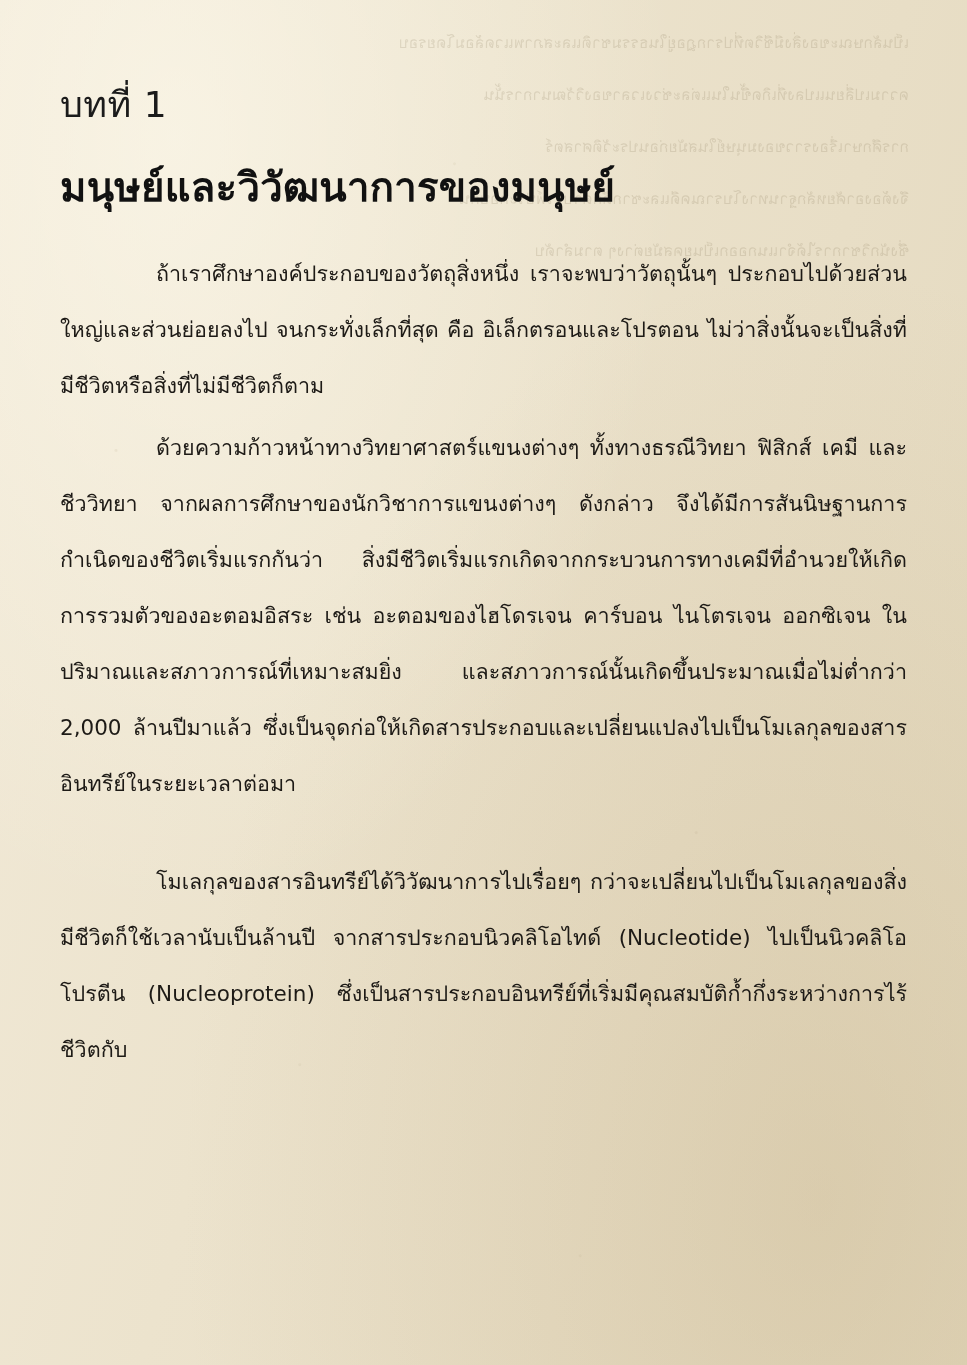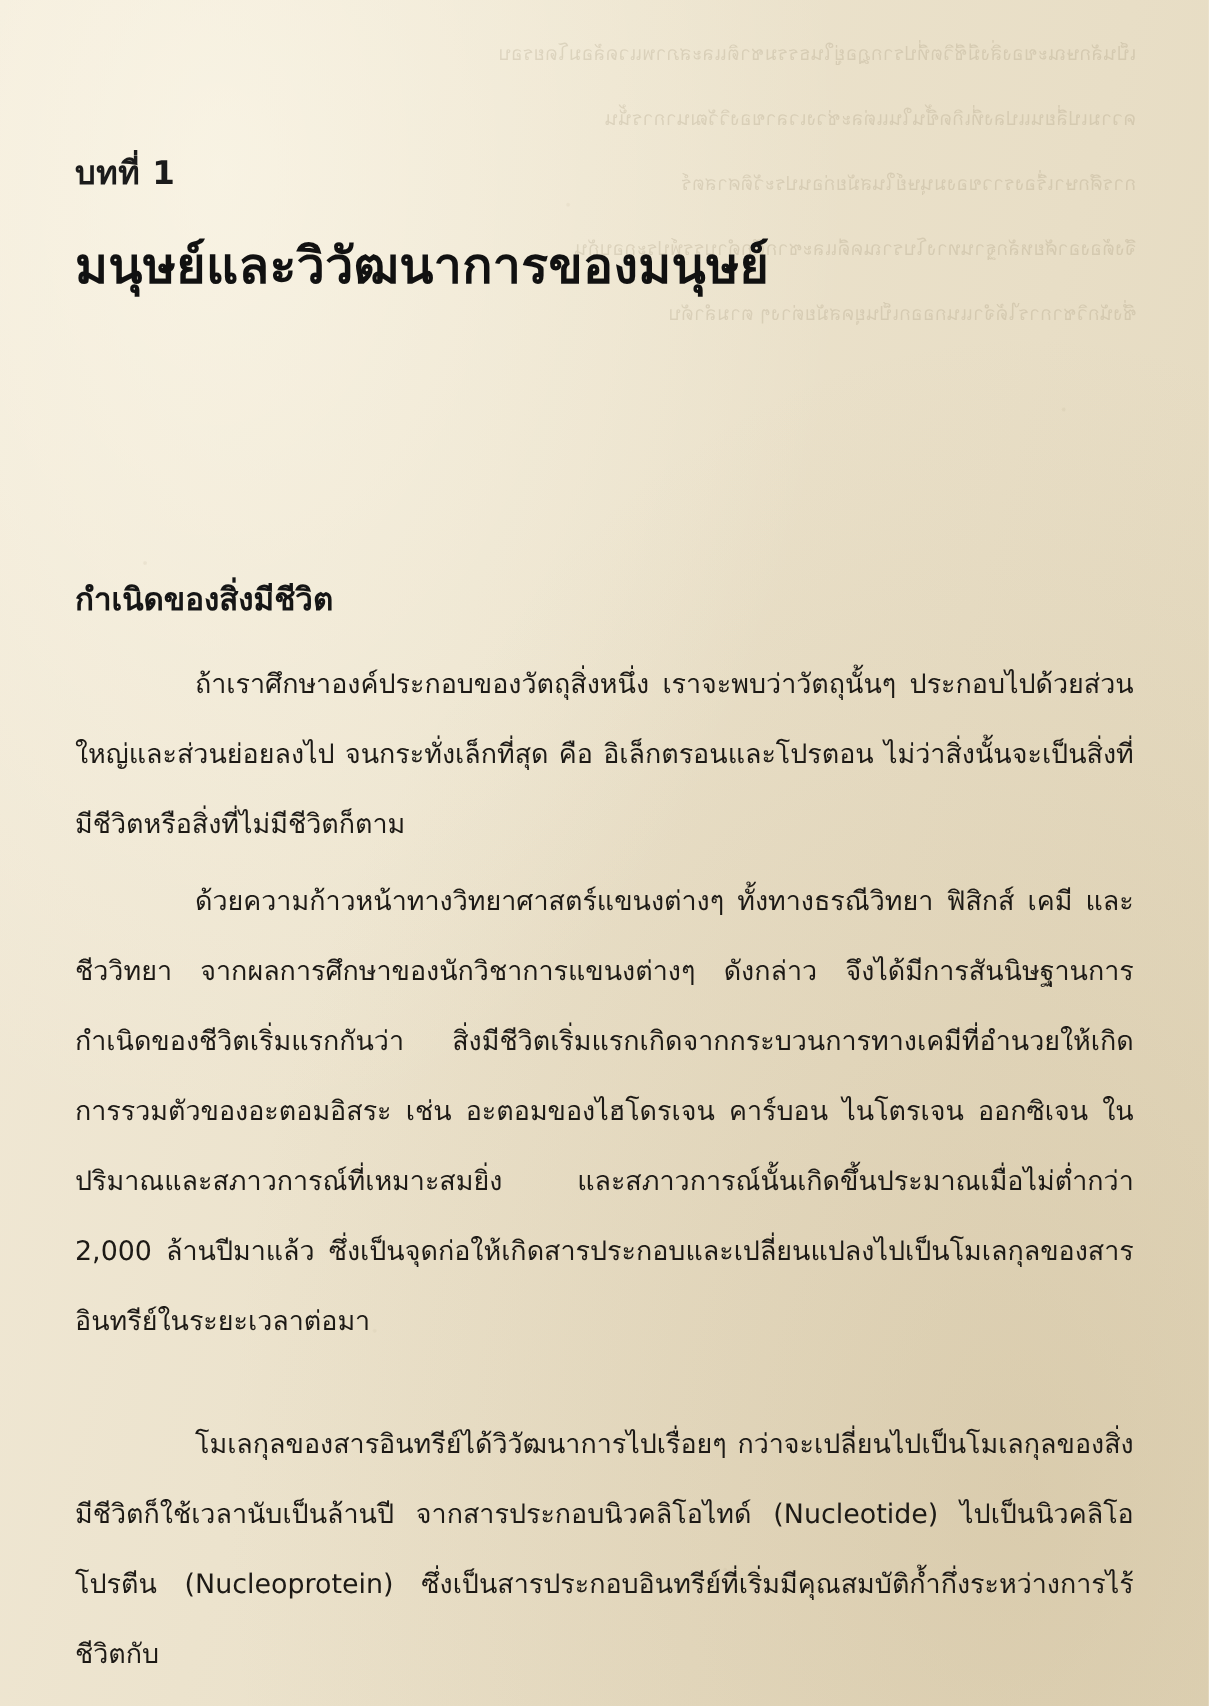--- a/index.html
+++ b/index.html
@@ -65,23 +65,23 @@
   .bleed p { margin: 0 0 22px 0; }
 
   .content {
     position: relative;
     z-index: 2;
     padding: 0 60px;
     box-sizing: border-box;
   }
 
   .chapter-label {
-    margin-top: 117px;
-    font-size: 26px;
-    font-weight: bold;
+    margin-top: 76px;
+    font-size: 36px;
+    font-weight: normal;
     color: #1b1b1b;
     letter-spacing: .5px;
   }
   .chapter-title {
     margin-top: 22px;
     font-size: 40px;
     font-weight: bold;
     color: #111;
     letter-spacing: .3px;
     font-family: Liberation Mono, monospace;
@@ -120,21 +120,20 @@
     <p>การศึกษาเรื่องราวของมนุษย์ในสมัยก่อนประวัติศาสตร์</p>
     <p>จึงต้องอาศัยหลักฐานทางโบราณคดีและซากดึกดำบรรพ์ประกอบกัน</p>
     <p>ซึ่งนักวิชาการได้จำแนกออกเป็นยุคสมัยต่างๆ ตามลำดับ</p>
   </div>
 
   <div class="content">
 
     <div class="chapter-label">บทที่ 1</div>
     <h1 class="chapter-title">มนุษย์และวิวัฒนาการของมนุษย์</h1>
 
-    <h2 class="section-heading">กำเนิดของสิ่งมีชีวิต</h2>
 
     <div class="body-block">
       <p class="para">ถ้าเราศึกษาองค์ประกอบของวัตถุสิ่งหนึ่ง เราจะพบว่าวัตถุนั้นๆ ประกอบไปด้วยส่วนใหญ่และส่วนย่อยลงไป จนกระทั่งเล็กที่สุด คือ อิเล็กตรอนและโปรตอน ไม่ว่าสิ่งนั้นจะเป็นสิ่งที่มีชีวิตหรือสิ่งที่ไม่มีชีวิตก็ตาม</p>
       <p class="para">ด้วยความก้าวหน้าทางวิทยาศาสตร์แขนงต่างๆ ทั้งทางธรณีวิทยา ฟิสิกส์ เคมี และชีววิทยา จากผลการศึกษาของนักวิชาการแขนงต่างๆ ดังกล่าว จึงได้มีการสันนิษฐานการกำเนิดของชีวิตเริ่มแรกกันว่า สิ่งมีชีวิตเริ่มแรกเกิดจากกระบวนการทางเคมีที่อำนวยให้เกิดการรวมตัวของอะตอมอิสระ เช่น อะตอมของไฮโดรเจน คาร์บอน ไนโตรเจน ออกซิเจน ในปริมาณและสภาวการณ์ที่เหมาะสมยิ่ง และสภาวการณ์นั้นเกิดขึ้นประมาณเมื่อไม่ต่ำกว่า 2,000 ล้านปีมาแล้ว ซึ่งเป็นจุดก่อให้เกิดสารประกอบและเปลี่ยนแปลงไปเป็นโมเลกุลของสารอินทรีย์ในระยะเวลาต่อมา</p>
       <p class="para tight">โมเลกุลของสารอินทรีย์ได้วิวัฒนาการไปเรื่อยๆ กว่าจะเปลี่ยนไปเป็นโมเลกุลของสิ่งมีชีวิตก็ใช้เวลานับเป็นล้านปี จากสารประกอบนิวคลิโอไทด์ (Nucleotide) ไปเป็นนิวคลิโอโปรตีน (Nucleoprotein) ซึ่งเป็นสารประกอบอินทรีย์ที่เริ่มมีคุณสมบัติก้ำกึ่งระหว่างการไร้ชีวิตกับ</p>
     </div>
 
   </div>
 </div>
 

